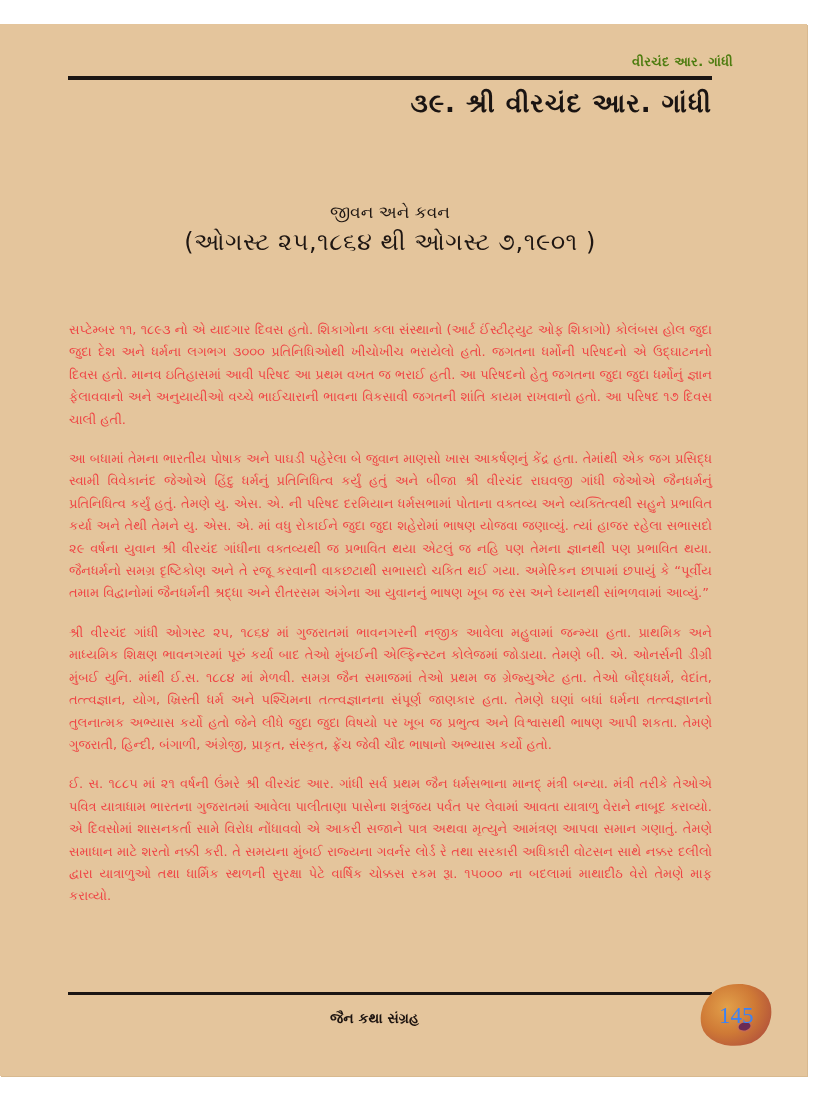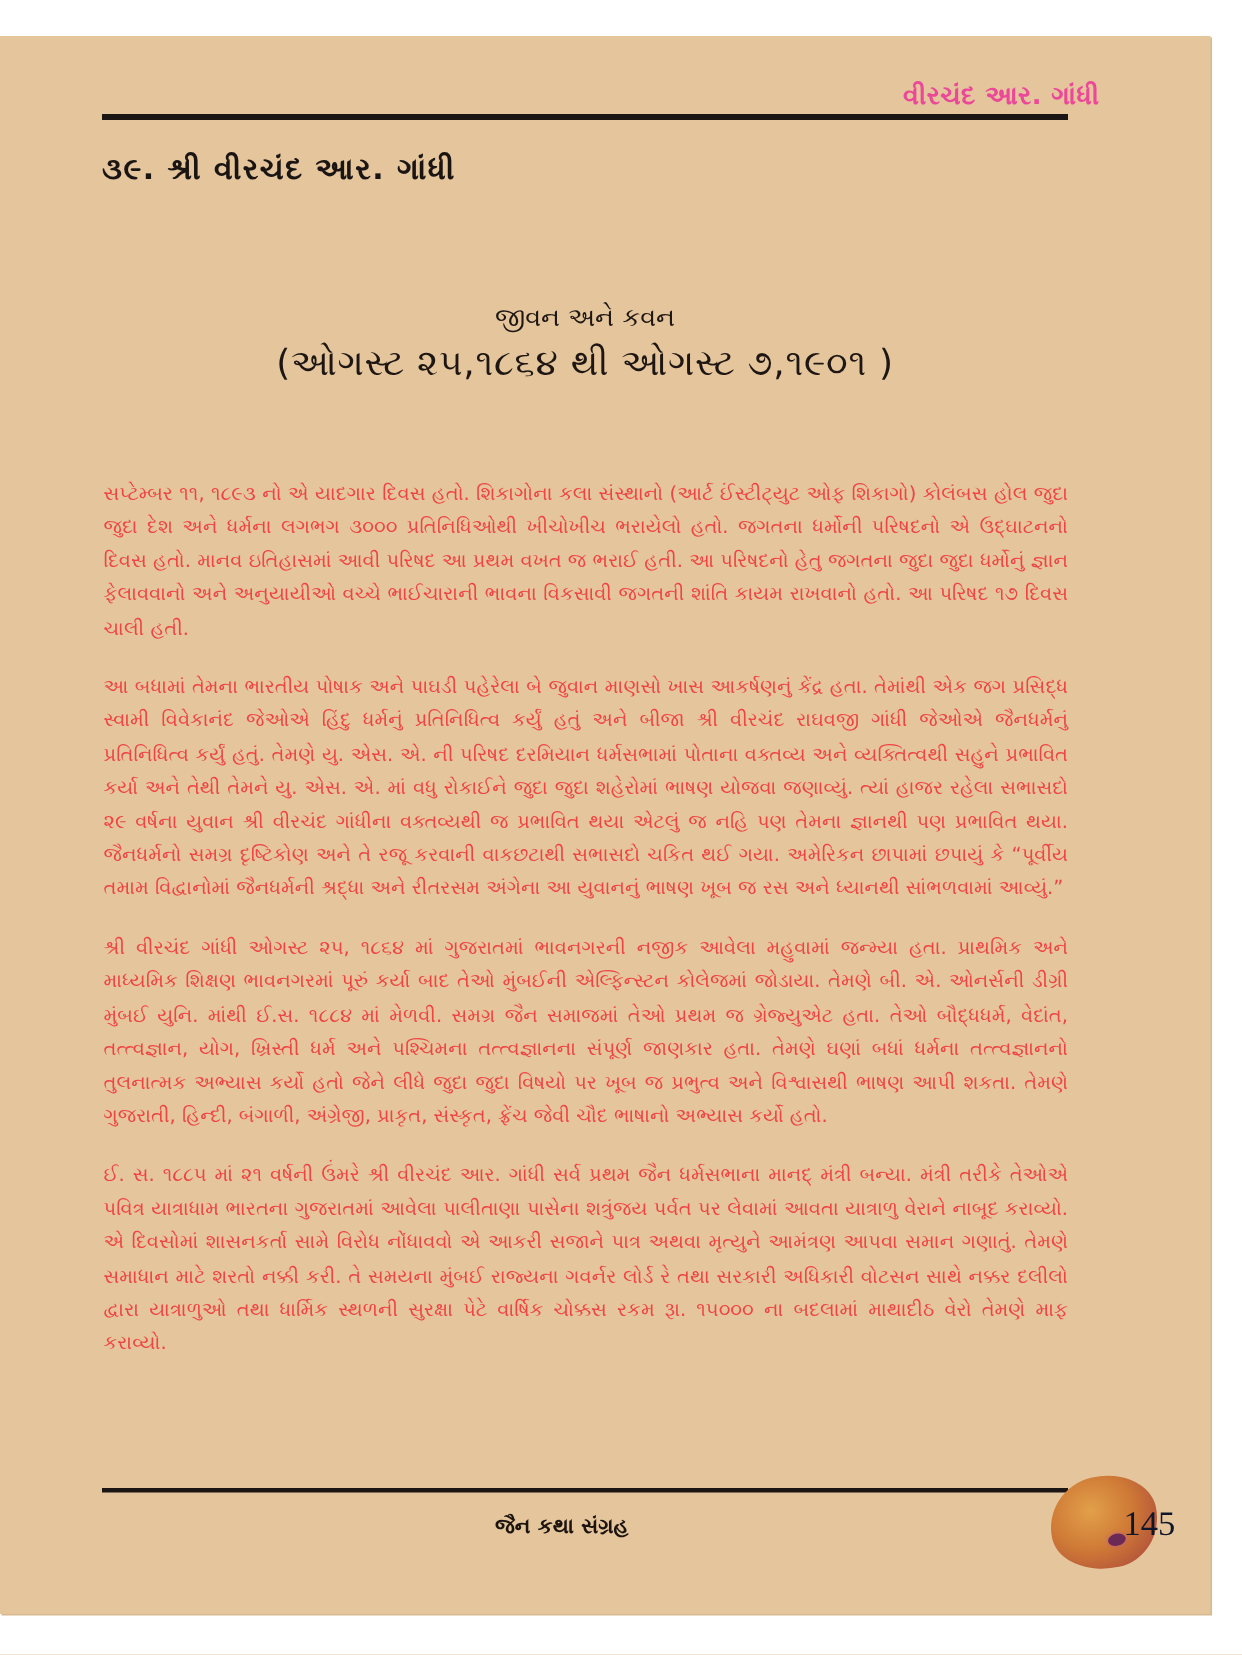--- a/index.html
+++ b/index.html
@@ -7,30 +7,30 @@
       width: 828px; height: 1103px; background: #ffffff; position: relative; overflow: hidden;
       font-family: "DejaVu Sans", sans-serif;
     }
     .page {
       position: absolute; left: 0; top: 24px; width: 807px; height: 1052px;
       background: #e4c59c;
       box-shadow: 1px 1px 0 #d8b98f;
     }
     .running-head {
       position: absolute; right: 95px; top: 54px;
-      font-size: 17px; font-weight: bold; color: #ec4899;
+      font-size: 13px; font-weight: bold; color: #4d7c0f;
       letter-spacing: 0.3px;
     }
     .rule-top {
       position: absolute; left: 68px; top: 76px; width: 644px; height: 4px;
       background: #1b1614;
     }
     .chapter-title {
-      position: absolute; left: 68px; top: 100px; width: 644px; text-align: left;
-      font-size: 20px; font-weight: bold; color: #1a1412; letter-spacing: 1px;
+      position: absolute; left: 68px; top: 88px; width: 644px; text-align: right;
+      font-size: 26px; font-weight: bold; color: #1a1412; letter-spacing: 1px;
     }
     .subtitle {
       position: absolute; left: 68px; top: 202px; width: 644px; text-align: center;
       font-size: 17px; color: #1e1612;
     }
     .dates {
       position: absolute; left: 68px; top: 228px; width: 644px; text-align: center;
       font-size: 24px; color: #1e1612; letter-spacing: 0.5px;
     }
     .body-text {
@@ -52,22 +52,22 @@
       position: absolute; left: 700px; top: 984px; width: 72px; height: 62px;
       border-radius: 48% 52% 45% 55% / 55% 45% 55% 45%;
       background: radial-gradient(ellipse at 40% 35%, #e2a04a 0%, #cf7a36 45%, #b85a3a 75%, #a54a45 100%);
       transform: rotate(-12deg);
     }
     .page-badge .spot {
       position: absolute; left: 36px; top: 40px; width: 12px; height: 8px; border-radius: 50%;
       background: #6b2a55; box-shadow: 0 0 3px #c05a8a;
     }
     .page-number {
-      position: absolute; left: 749px; top: 1003px;
-      font-family: "Liberation Serif", serif; font-size: 23px; color: #0f172a;
+      position: absolute; left: 719px; top: 1003px;
+      font-family: "Liberation Serif", serif; font-size: 23px; color: #3b82f6;
     }
   </style>
 </head>
 <body>
 
 <div class="page"></div>
 
 <div class="running-head">વીરચંદ આર. ગાંધી</div>
 <div class="rule-top"></div>
 

